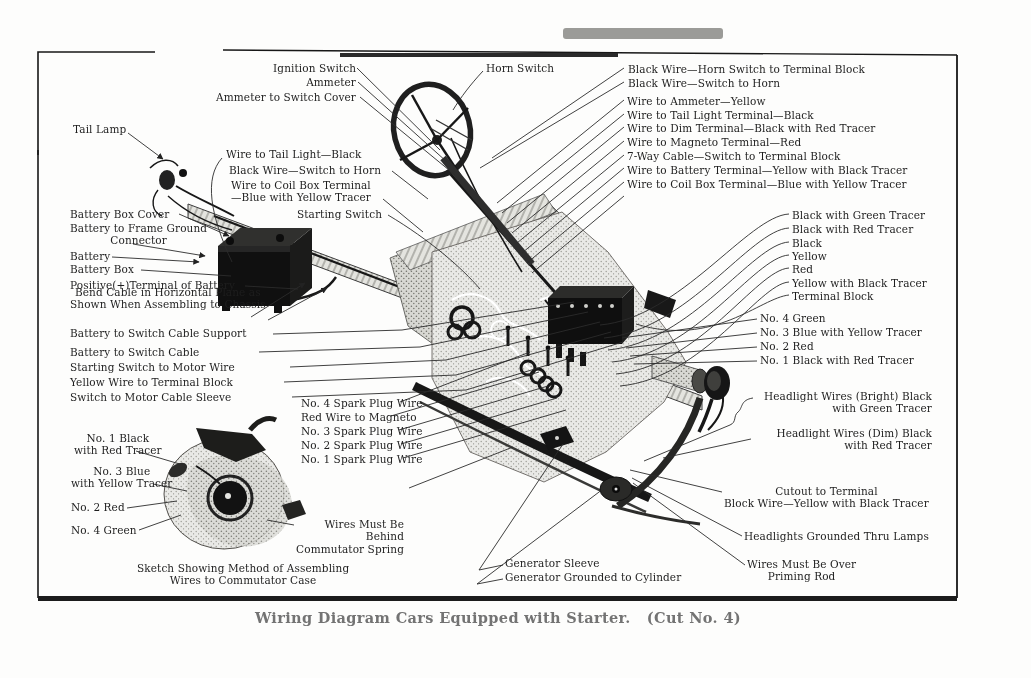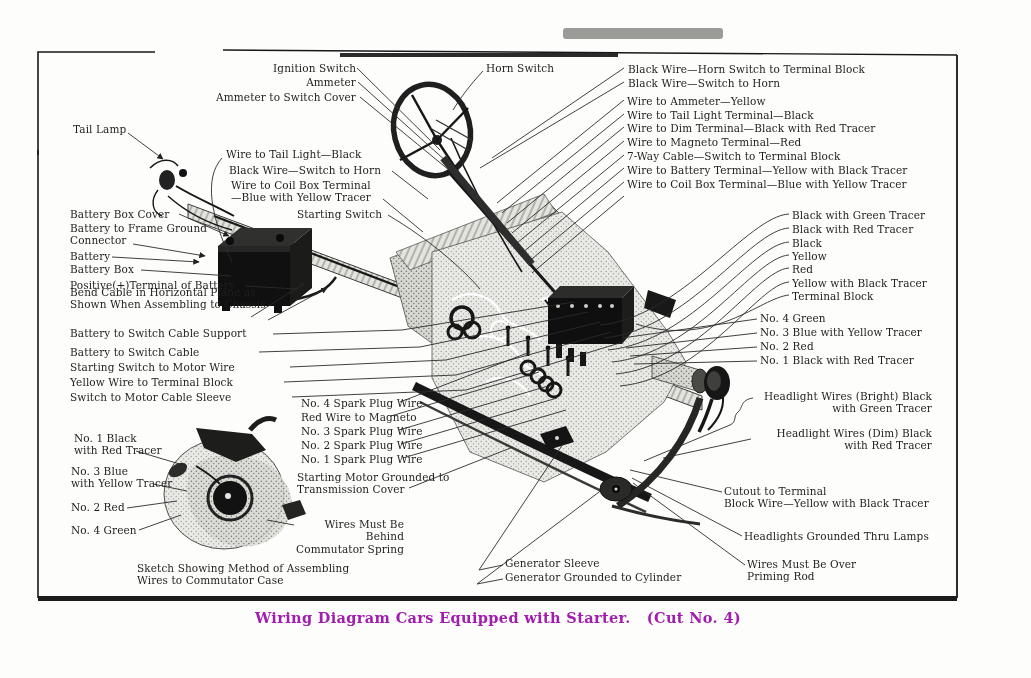--- a/index.html
+++ b/index.html
@@ -1,23 +1,23 @@
 <!DOCTYPE html>
 <html><head>
 <meta charset="utf-8">
 <style>
   html,body{margin:0;padding:0;background:#ffffff;}
   .stage{position:relative;width:1031px;height:678px;background:#fdfdfc;overflow:hidden;
          font-family:"DejaVu Serif","Liberation Serif",serif;color:#1e1e1e;padding-left:42px;}
   .art{position:absolute;left:0;top:0;}
-  .lbl{position:absolute;font-size:10.5px;line-height:12.3px;letter-spacing:.1px;white-space:pre-line;}
+  .lbl{position:absolute;font-size:10.5px;line-height:12.3px;letter-spacing:.1px;white-space:pre-line;text-align:center;}
   .r{text-align:right}
   .c{text-align:right}
   .caption{position:absolute;left:38px;top:609px;width:920px;text-align:center;
-           font-weight:bold;font-size:14.5px;letter-spacing:.35px;white-space:pre;color:#a21caf;}
+           font-weight:bold;font-size:14.5px;letter-spacing:.35px;white-space:pre;color:#737373;}
 </style>
 </head>
 <body>
 
 <div class="stage">
 
   <svg class="art" width="1031" height="678" viewBox="0 0 1031 678">
     <defs>
       <marker id="arr" viewBox="0 0 10 10" refX="9" refY="5" markerWidth="7" markerHeight="7" orient="auto">
         <path d="M0,0 L10,5 L0,10 z" fill="#222"></path>
@@ -283,22 +283,20 @@
   <div class="lbl" style="left:137px;top:562px">Sketch Showing Method of Assembling
 Wires to Commutator Case</div>
   <div class="lbl c" style="left:294px;top:518px;width:110px">Wires Must Be Behind
 Commutator Spring</div>
 
   <div class="lbl" style="left:301px;top:397px">No. 4 Spark Plug Wire</div>
   <div class="lbl" style="left:301px;top:411px">Red Wire to Magneto</div>
   <div class="lbl" style="left:301px;top:425px">No. 3 Spark Plug Wire</div>
   <div class="lbl" style="left:301px;top:439px">No. 2 Spark Plug Wire</div>
   <div class="lbl" style="left:301px;top:453px">No. 1 Spark Plug Wire</div>
-  <div class="lbl" style="left:297px;top:471px">Starting Motor Grounded to
-Transmission Cover</div>
   <div class="lbl" style="left:505px;top:557px">Generator Sleeve</div>
   <div class="lbl" style="left:505px;top:571px">Generator Grounded to Cylinder</div>
 
   <div class="lbl" style="left:628px;top:63px">Black Wire—Horn Switch to Terminal Block</div>
   <div class="lbl" style="left:628px;top:77px">Black Wire—Switch to Horn</div>
   <div class="lbl" style="left:627px;top:95px">Wire to Ammeter—Yellow</div>
   <div class="lbl" style="left:627px;top:109px">Wire to Tail Light Terminal—Black</div>
   <div class="lbl" style="left:627px;top:122px">Wire to Dim Terminal—Black with Red Tracer</div>
   <div class="lbl" style="left:627px;top:136px">Wire to Magneto Terminal—Red</div>
   <div class="lbl" style="left:627px;top:150px">7-Way Cable—Switch to Terminal Block</div>

